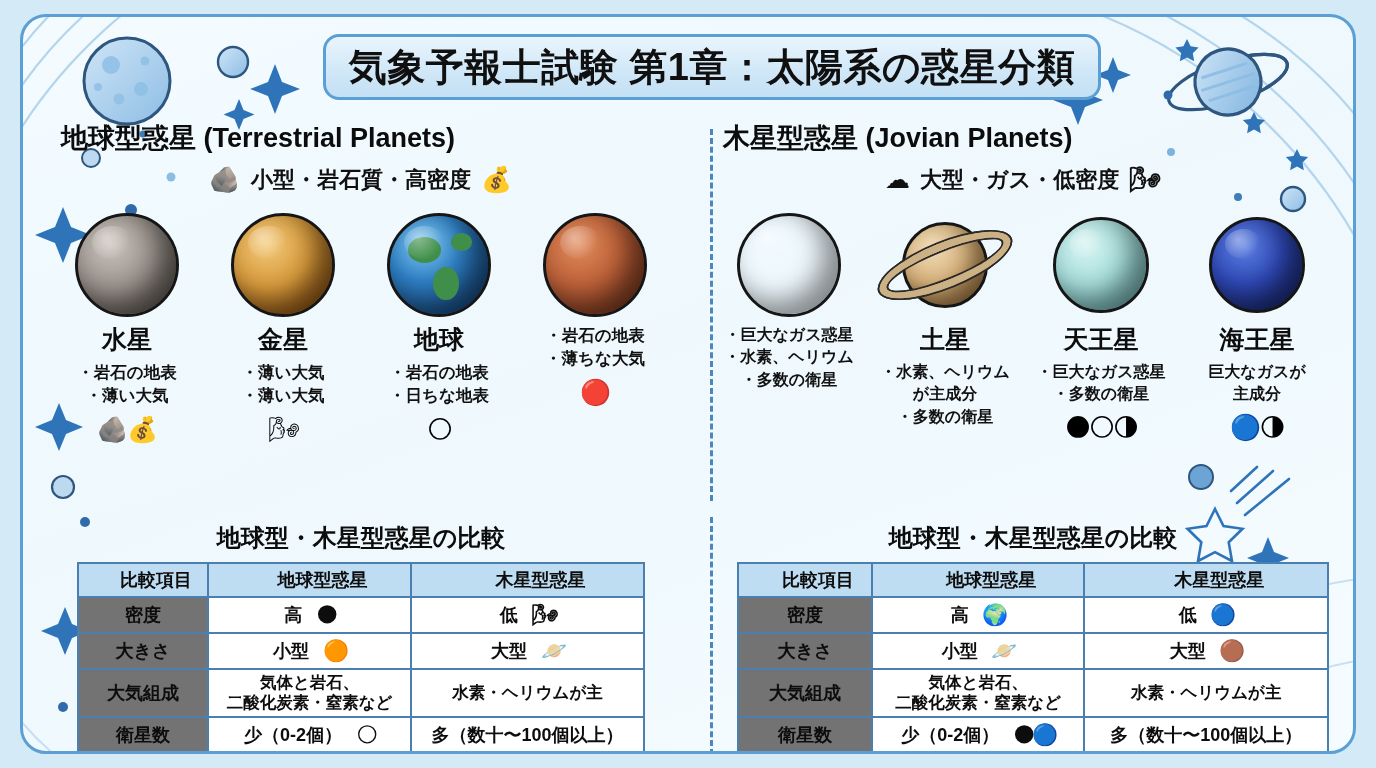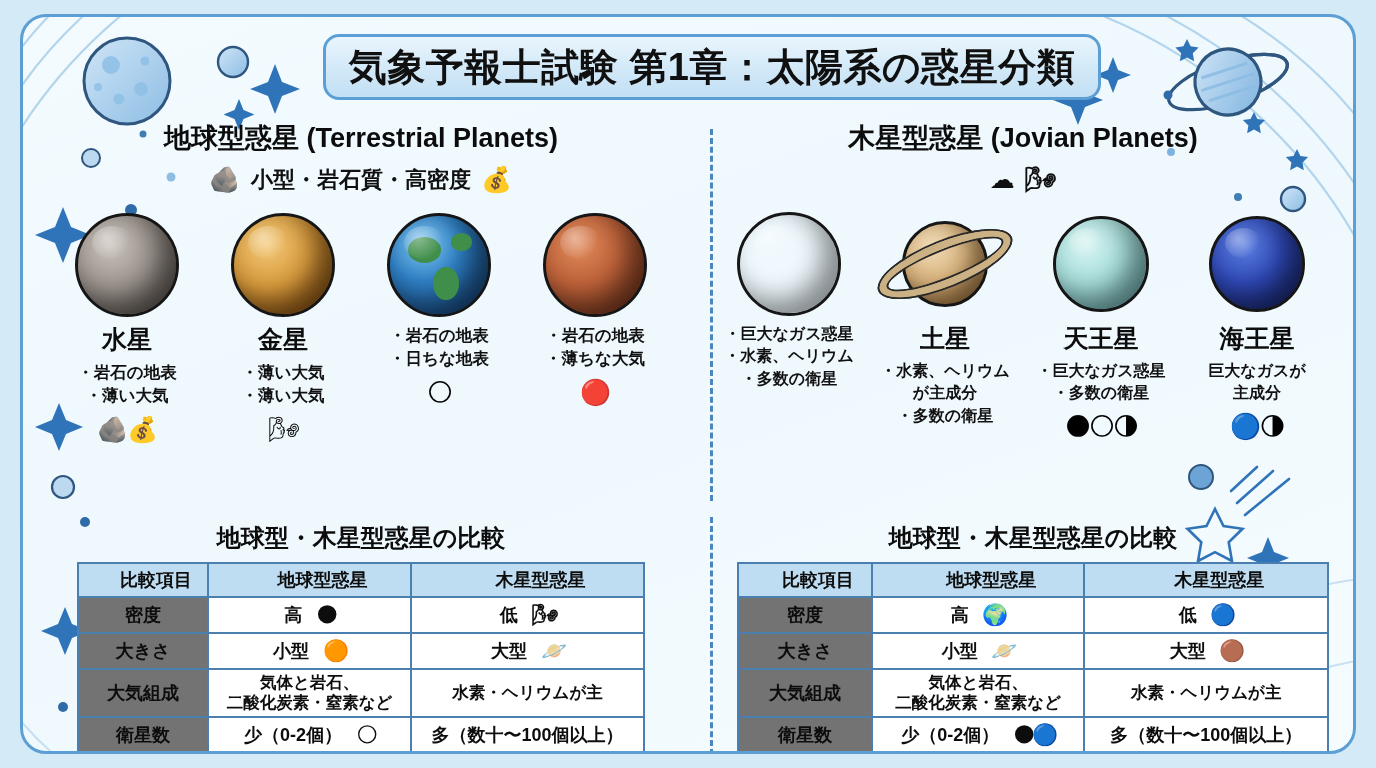--- a/index.html
+++ b/index.html
@@ -38,21 +38,21 @@
     font-size: 38px; font-weight: 700; color: #101010;
     letter-spacing: 0.5px; white-space: nowrap;
   }
 
   
   .col { position: absolute; top: 105px; width: 600px; z-index: 5; }
   .col-left  { left: 38px; }
   .col-right { left: 700px; }
 
   .sec-title {
-    text-align: center; font-size: 27px; font-weight: 700; color: #0c0c0c;
+    font-size: 27px; font-weight: 700; color: #0c0c0c;
     white-space: nowrap; line-height: 1.25;
   }
   .sec-sub {
     text-align: center; font-size: 22px; font-weight: 700; color: #101010;
     margin-top: 9px; white-space: nowrap;
     display: flex; align-items: center; justify-content: center; gap: 10px;
   }
   .sec-sub .emo { font-size: 25px; }
 
   
@@ -298,20 +298,21 @@
         </div>
 
         <div class="planet-cell">
           <div class="orb-wrap">
             <div class="orb earth">
               <i class="land" style="left:18%;top:22%;width:34%;height:26%;"></i>
               <i class="land" style="left:44%;top:52%;width:26%;height:34%;"></i>
               <i class="land" style="left:62%;top:18%;width:22%;height:18%;"></i>
             </div>
           </div>
+          <div class="p-name">地球</div>
           <ul class="p-bullets">
             <li>・岩石の地表</li>
             <li>・日ちな地表</li>
           </ul>
           <div class="p-emoji">🌕</div>
         </div>
 
         <div class="planet-cell">
           <div class="orb-wrap">
             <div class="orb mars"></div>
@@ -323,20 +324,21 @@
           <div class="p-emoji">🔴</div>
         </div>
 
       </div>
     </div>
 
     <div class="col col-right">
       <div class="sec-title">木星型惑星 (Jovian Planets)</div>
       <div class="sec-sub">
         <span class="emo">☁</span>
+        <span>大型・ガス・低密度</span>
         <span class="emo">🌬</span>
       </div>
 
       <div class="planet-row">
 
         <div class="planet-cell">
           <div class="orb-wrap">
             <div class="orb jupiter"></div>
           </div>
           <ul class="p-bullets">

